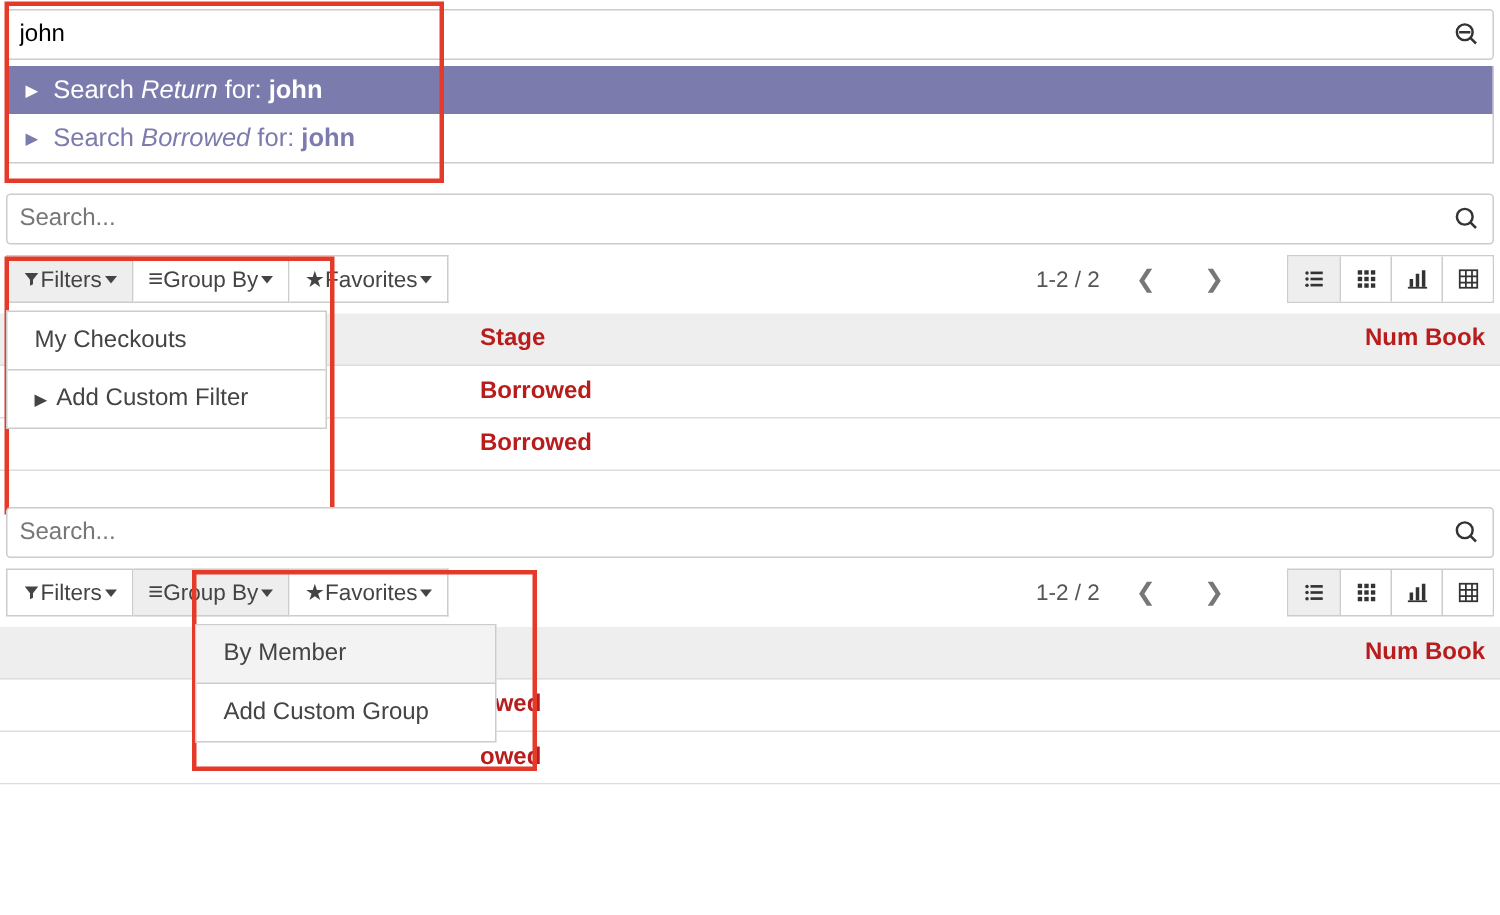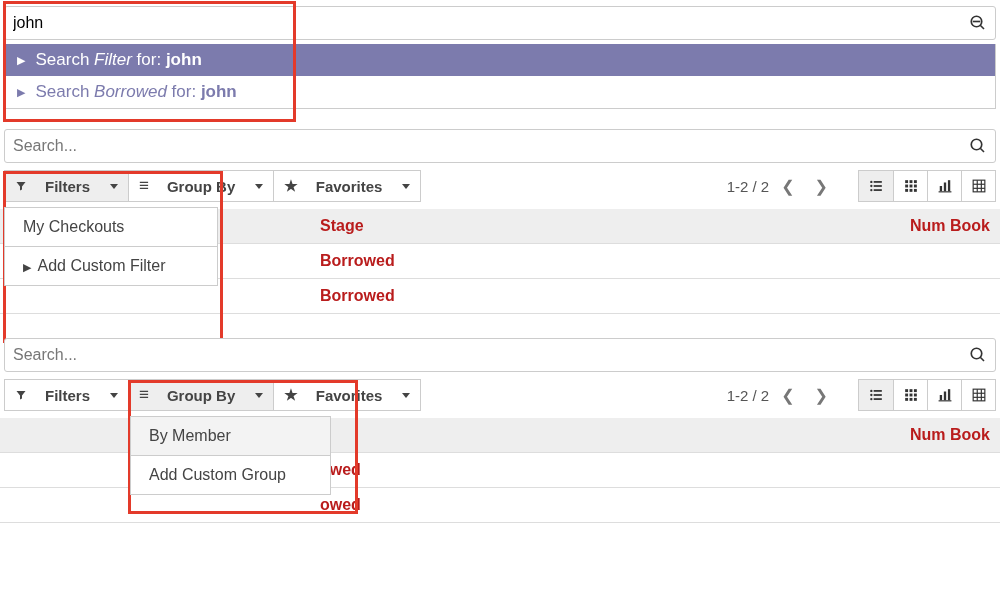--- a/index.html
+++ b/index.html
@@ -70,46 +70,45 @@
     gap:0;
     height:38px;
   }
   .btn-group {
     display:flex;
     align-items:center;
   }
   .btn {
     display:flex;
     align-items:center;
-    gap:18px;
+    gap:0;
     padding: 6px 10px;
     border:1px solid #ccc;
     background:#fff;
     font-size:15px;
     color:#444;
     cursor:pointer;
     height:32px;
     white-space:nowrap;
-    font-weight:bold;
   }
   .btn:not(:first-child){ border-left:none; }
   .btn.open { background:#eee; }
   .caret-down {
     display:inline-block;
     width:0;height:0;
     border-left:4px solid transparent;
     border-right:4px solid transparent;
     border-top:5px solid #444;
     margin-left:2px;
   }
   .pager {
     margin-left:auto;
     display:flex;
     align-items:center;
-    gap:4px;
+    gap:16px;
     color:#555;
     font-size:15px;
   }
   .pager .navbtn { padding:4px 8px; color:#777; cursor:pointer; font-size:16px; }
   .view-switch {
     display:flex;
     margin-left:18px;
     border:1px solid #ccc;
   }
   .view-switch .vbtn {
@@ -182,21 +181,21 @@
           <line x1="20" y1="20" x2="15" y2="15"></line>
           <line x1="5" y1="10" x2="15" y2="10"></line>
         </svg>
     </span>
   </div>
   <div class="autocomplete">
     <div class="ac-item selected">
       <span class="arrow-right">▶</span>
       <span>
         <span>Search</span>
-        <em>Filter</em>
+        <em>Return</em>
         <span>for:</span>
         <b>john</b>
       </span>
     </div>
     <div class="ac-item unselected">
       <span class="arrow-right">▶</span>
       <span>
         <span>Search</span>
         <em>Borrowed</em>
         <span>for:</span>

